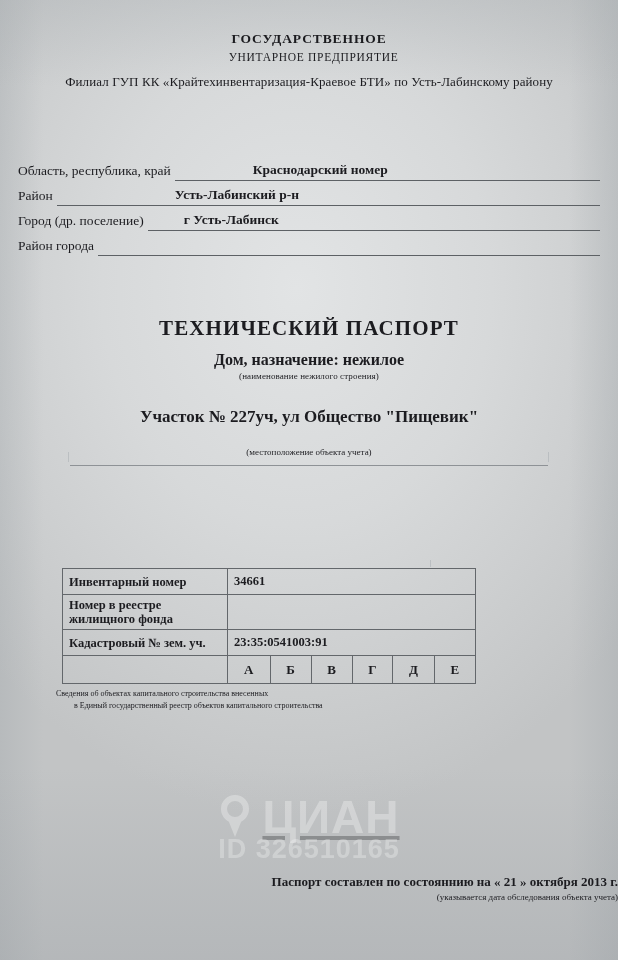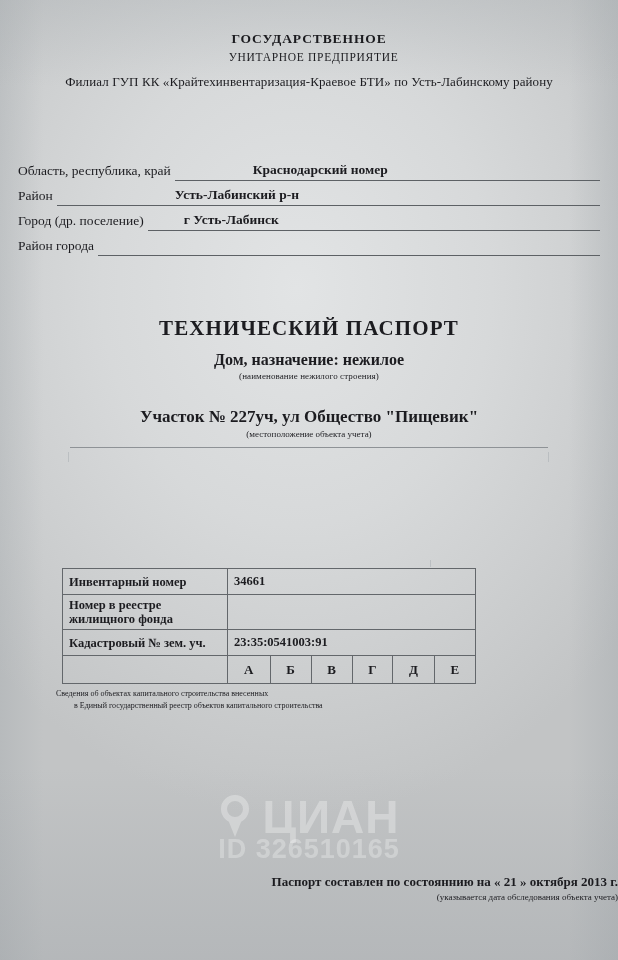--- a/index.html
+++ b/index.html
@@ -112,21 +112,21 @@
     margin-top: 2px;
     letter-spacing: 0.1px;
   }
   .doc-obj {
     font-size: 17px;
     font-weight: 700;
     margin-top: 26px;
   }
   .doc-note2 {
     font-size: 9px;
-    margin-top: 2px;
+    margin-top: 20px;
   }
   .obj-rule {
     margin: 8px 70px 0 70px;
     border-bottom: 1px solid #8e9296;
     height: 0;
   }
 
   
   .tbl-wrap {
     position: absolute;
@@ -191,20 +191,21 @@
     text-align: center;
     pointer-events: none;
     user-select: none;
   }
   .wm-row {
     display: flex;
     align-items: center;
     justify-content: center;
     gap: 10px;
     opacity: 0.30;
+    text-decoration: underline;
   }
   .wm-pin {
     width: 34px;
     height: 44px;
     position: relative;
   }
   .wm-pin:before {
     content: "";
     position: absolute;
     left: 3px; top: 0;

